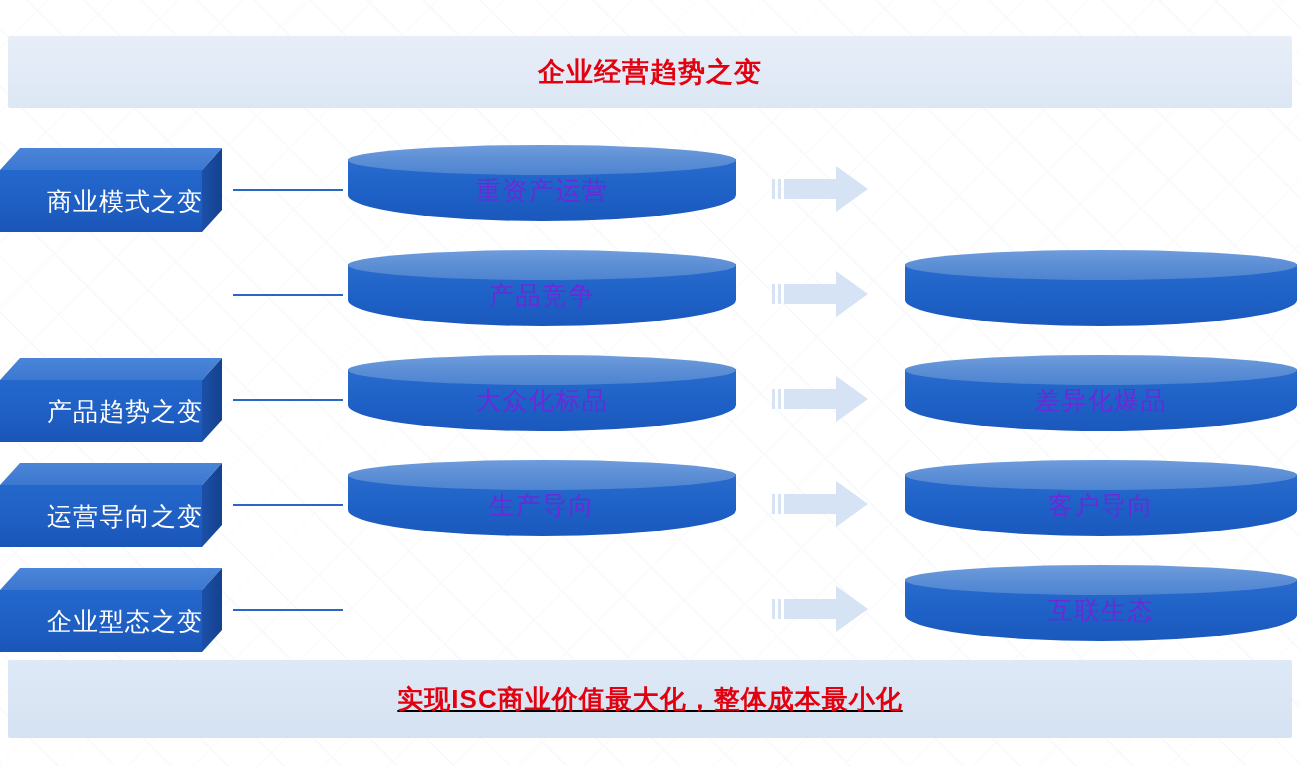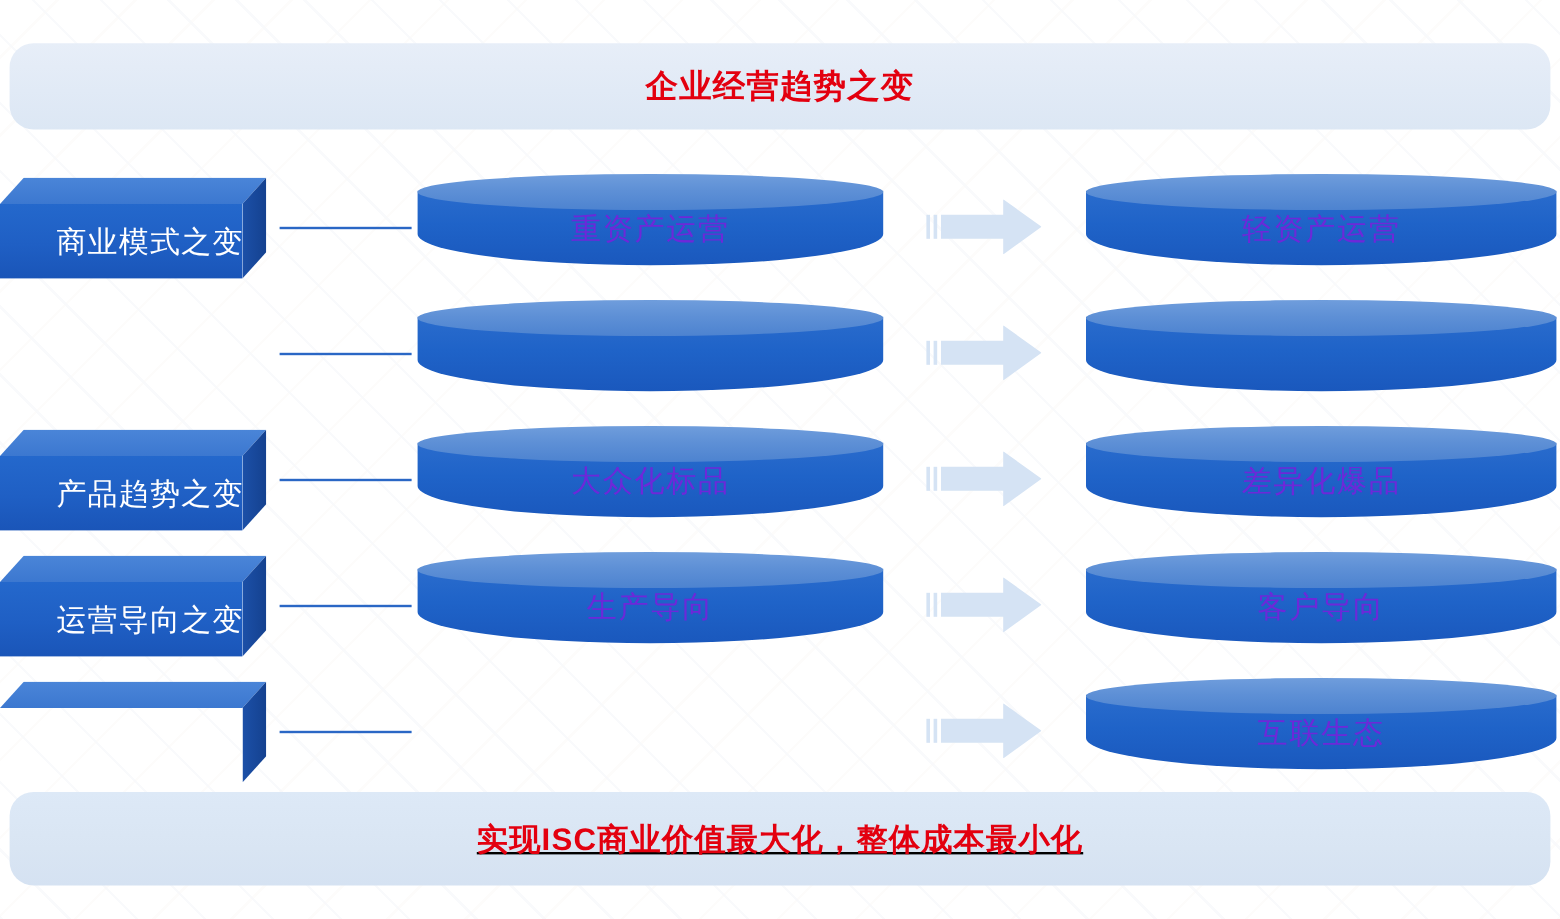--- a/index.html
+++ b/index.html
@@ -22,21 +22,21 @@
     opacity: 0.055;
     background-image:
       repeating-linear-gradient(45deg, rgba(90,120,170,.55) 0 2px, transparent 2px 40px),
       repeating-linear-gradient(-45deg, rgba(170,120,90,.35) 0 2px, transparent 2px 46px);
   }
 
   
   .banner {
     position: absolute;
     left: 8px; right: 8px;
-    border-radius: 20px;
+    border-radius: 2px;
     display: flex; align-items: center; justify-content: center;
   }
   .banner-top {
     top: 36px; height: 72px;
     background: linear-gradient(180deg, #e7eef8 0%, #e1eaf6 55%, #dce7f4 100%);
   }
   .banner-bottom {
     top: 660px; height: 78px;
     background: linear-gradient(180deg, #dde9f7 0%, #d9e5f3 60%, #d5e2f2 100%);
     text-decoration: underline;
@@ -168,32 +168,28 @@
     <div class="cyl left-cyl">
       <div class="body"></div>
       <div class="lid"></div>
       <div class="label">重资产运营</div>
     </div>
     <div class="arrow">
       <div class="tick t1"></div>
       <div class="tick t2"></div>
       <div class="head"></div>
     </div>
-    <div class="cyl right-cyl">
-      <div class="body"></div>
-      <div class="lid"></div>
-      <div class="label">轻资产运营</div>
-    </div>
   </div>
 
   <div class="row" style="top:245px;">
     <div class="connector"></div>
     <div class="cyl left-cyl">
       <div class="body"></div>
       <div class="lid"></div>
+      <div class="label">产品竞争</div>
     </div>
     <div class="arrow">
       <div class="tick t1"></div>
       <div class="tick t2"></div>
       <div class="head"></div>
     </div>
     <div class="cyl right-cyl">
       <div class="body"></div>
       <div class="lid"></div>
     </div>
@@ -248,20 +244,23 @@
       <div class="body"></div>
       <div class="lid"></div>
       <div class="label">差异化爆品</div>
     </div>
   </div>
 
   <div class="row" style="top:560px;">
     <div class="box3d">
       <div class="top"></div>
       <div class="side"></div>
+      <div class="front">
+        <span>企业型态之变</span>
+      </div>
     </div>
     <div class="connector"></div>
     <div class="arrow">
       <div class="tick t1"></div>
       <div class="tick t2"></div>
       <div class="head"></div>
     </div>
     <div class="cyl right-cyl">
       <div class="body"></div>
       <div class="lid"></div>

